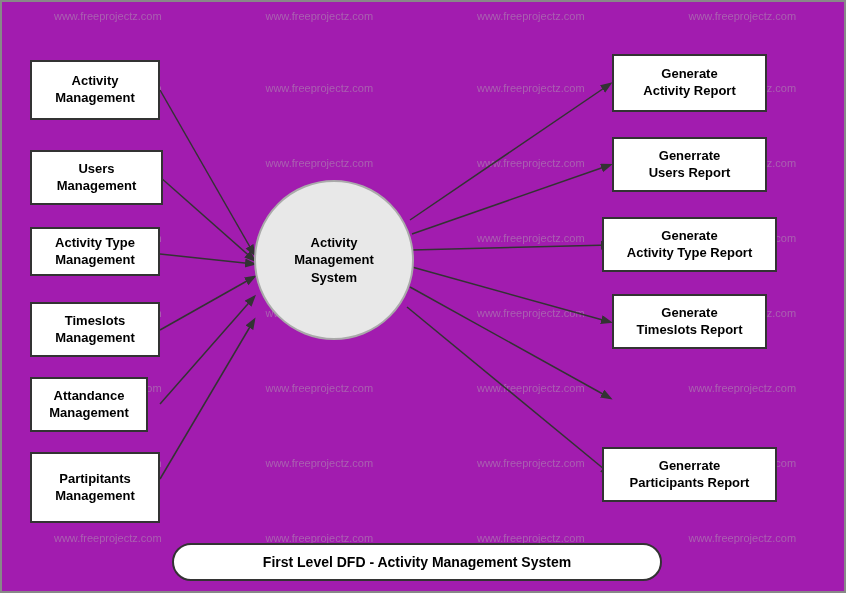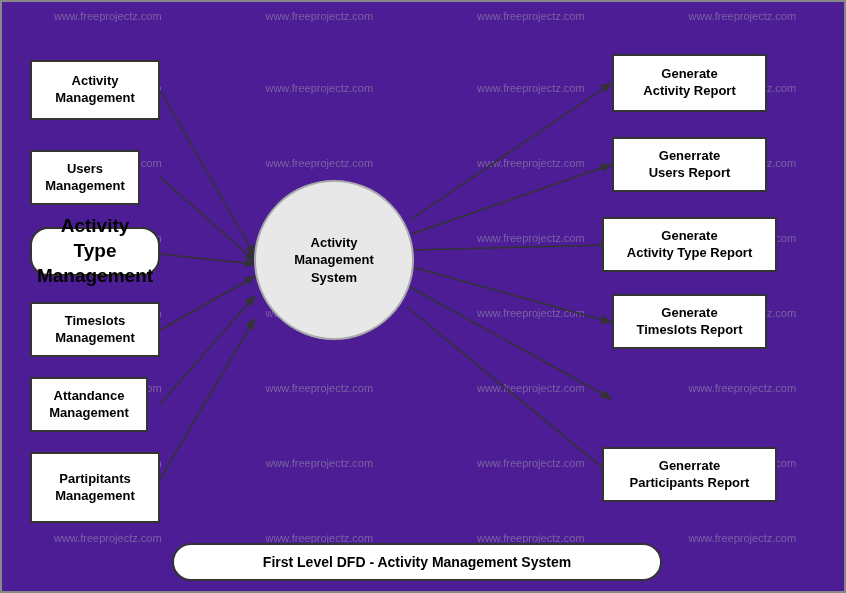--- a/index.html
+++ b/index.html
@@ -7,21 +7,21 @@
       width: 846px;
       height: 593px;
       background: #f5f5f5;
       font-family: Arial, sans-serif;
       overflow: hidden;
       position: relative;
     }
     .main-container {
       width: 846px;
       height: 593px;
-      background: #4c1d95;
+      background: #a21caf;
       border: 2px solid #888;
       position: relative;
       overflow: hidden;
     }
     .watermark {
       position: absolute;
       color: rgba(180,180,180,0.45);
       font-size: 11px;
       white-space: nowrap;
       pointer-events: none;
@@ -157,24 +157,24 @@
     <line x1="410" y1="265" x2="608" y2="320" stroke="#333" stroke-width="1.5" marker-end="url(#arrow)"></line>
 
     <line x1="408" y1="285" x2="608" y2="396" stroke="#333" stroke-width="1.5" marker-end="url(#arrow)"></line>
 
     <line x1="405" y1="305" x2="608" y2="472" stroke="#333" stroke-width="1.5" marker-end="url(#arrow)"></line>
   </svg>
 
   <div class="box" style="left:28px;top:58px;width:130px;height:60px;font-size:13px;">
     Activity<br>Management
   </div>
-  <div class="box" style="left:28px;top:148px;width:110px;height:55px;font-size:13px;">
+  <div class="box" style="left:28px;top:148px;width:133px;height:55px;font-size:13px;">
     Users<br>Management
   </div>
-  <div class="box" style="left:28px;top:225px;width:130px;height:49px;font-size:19px;border-radius:18px;">
+  <div class="box" style="left:28px;top:225px;width:130px;height:49px;font-size:13px;">
     Activity Type<br>Management
   </div>
   <div class="box" style="left:28px;top:300px;width:130px;height:55px;font-size:13px;">
     Timeslots<br>Management
   </div>
   <div class="box" style="left:28px;top:375px;width:118px;height:55px;font-size:13px;">
     Attandance<br>Management
   </div>
   <div class="box" style="left:28px;top:450px;width:130px;height:71px;font-size:13px;">
     Partipitants<br>Management

